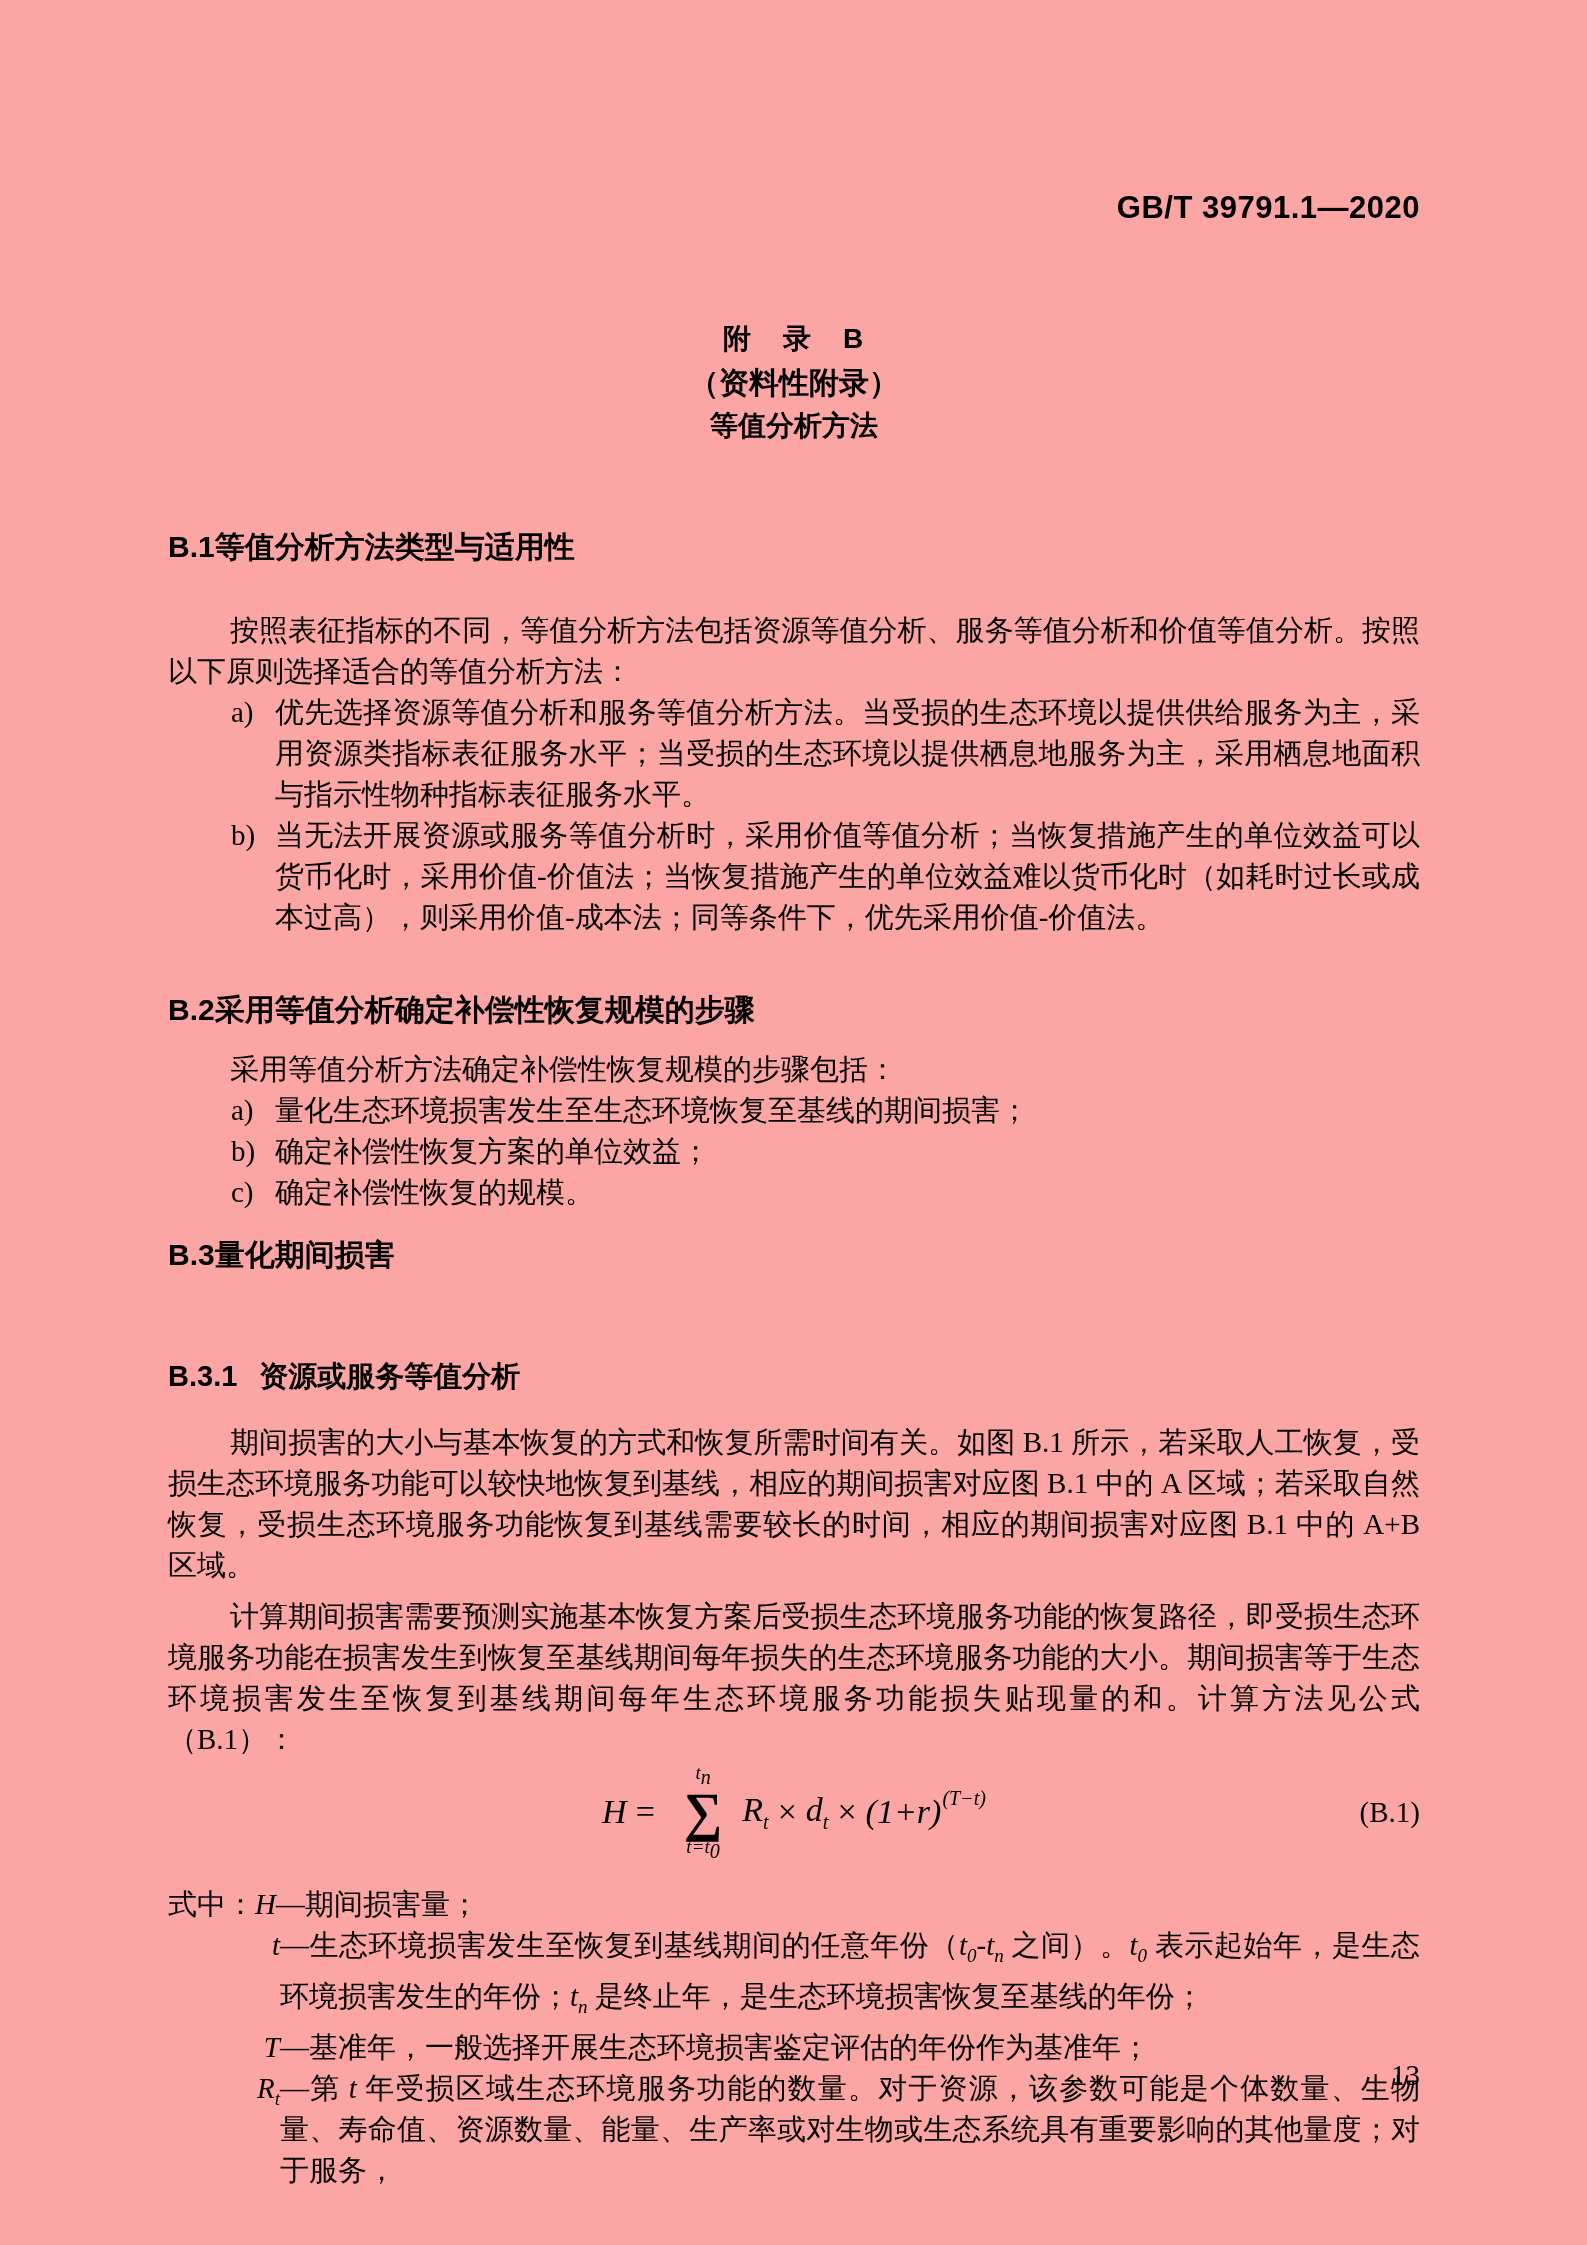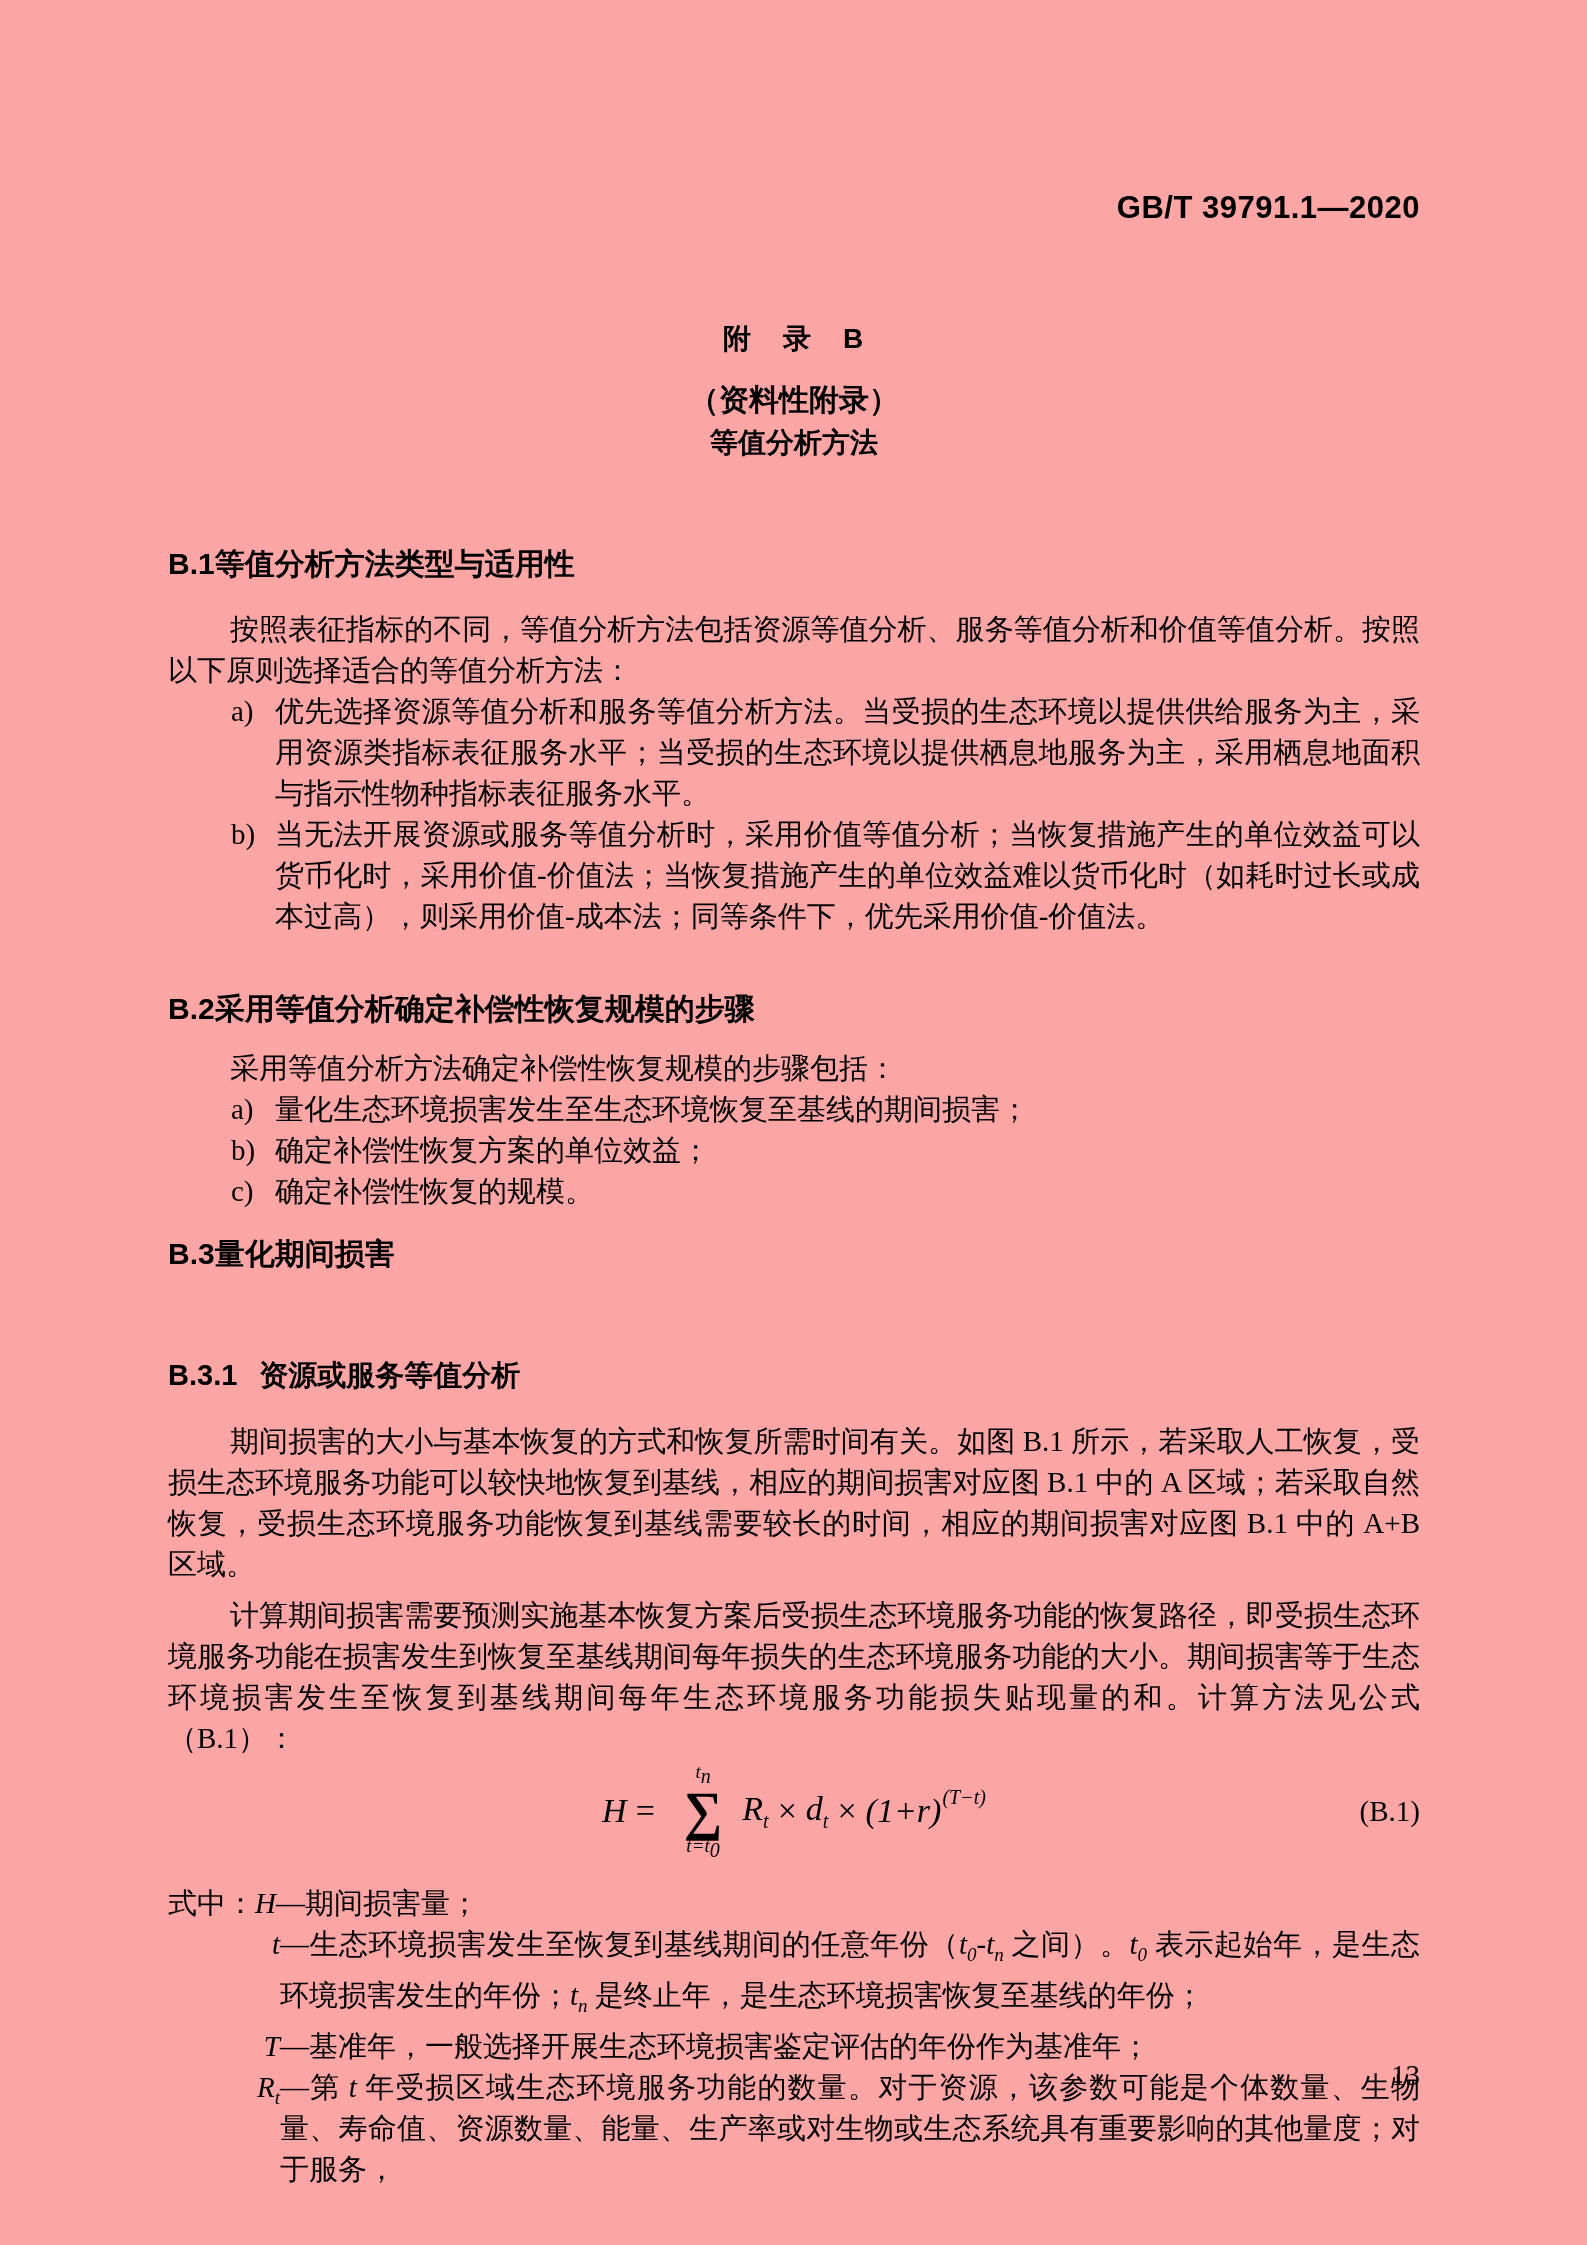--- a/index.html
+++ b/index.html
@@ -16,40 +16,40 @@
     text-align:right;
     font-family:"Liberation Sans","DejaVu Sans",sans-serif;
     font-weight:bold; font-size:31px; line-height:31px; letter-spacing:0.5px;
   }
 
   .title-block {
     margin-top:99px; text-align:center;
     font-family:"Liberation Sans","DejaVu Sans",sans-serif; font-weight:bold;
   }
   .title-appendix { font-size:28px; line-height:33px; letter-spacing:2px; }
-  .title-note { font-size:30px; line-height:30px; margin-top:30px; }
+  .title-note { font-size:30px; line-height:30px; margin-top:13px; }
   .title-name { font-size:28px; line-height:30px; margin-top:13px; }
 
   .sec-h {
     font-family:"Liberation Sans","DejaVu Sans",sans-serif;
     font-weight:bold; font-size:30px; line-height:34px;
   }
   .sec-h .sec-no { display:inline-block; }
   .sec-h.sub { font-size:29px; line-height:33px; }
   .sec-h.sub .sec-no { margin-right:22px; }
   #b1-h  { margin-top:89px; }
   #b2-h  { margin-top:55px; }
   #b3-h  { margin-top:25px; }
   #b31-h { margin-top:88px; }
 
   .para {
     font-size:29px; line-height:41px;
     text-align:justify; text-indent:62px;
   }
-  #b1-intro  { margin-top:28px;font-family:Liberation Serif, serif; }
+  #b1-intro  { margin-top:46px;font-family:Liberation Serif, serif; }
   #b2-intro  { margin-top:22px; }
   #b31-p1 { margin-top:29px; }
   #b31-p2 { margin-top:10px; }
 
   .li {
     position:relative; padding-left:107px;
     font-size:29px; line-height:41px; text-align:justify;
   }
   .li-marker { position:absolute; left:63px; top:0; }
 

